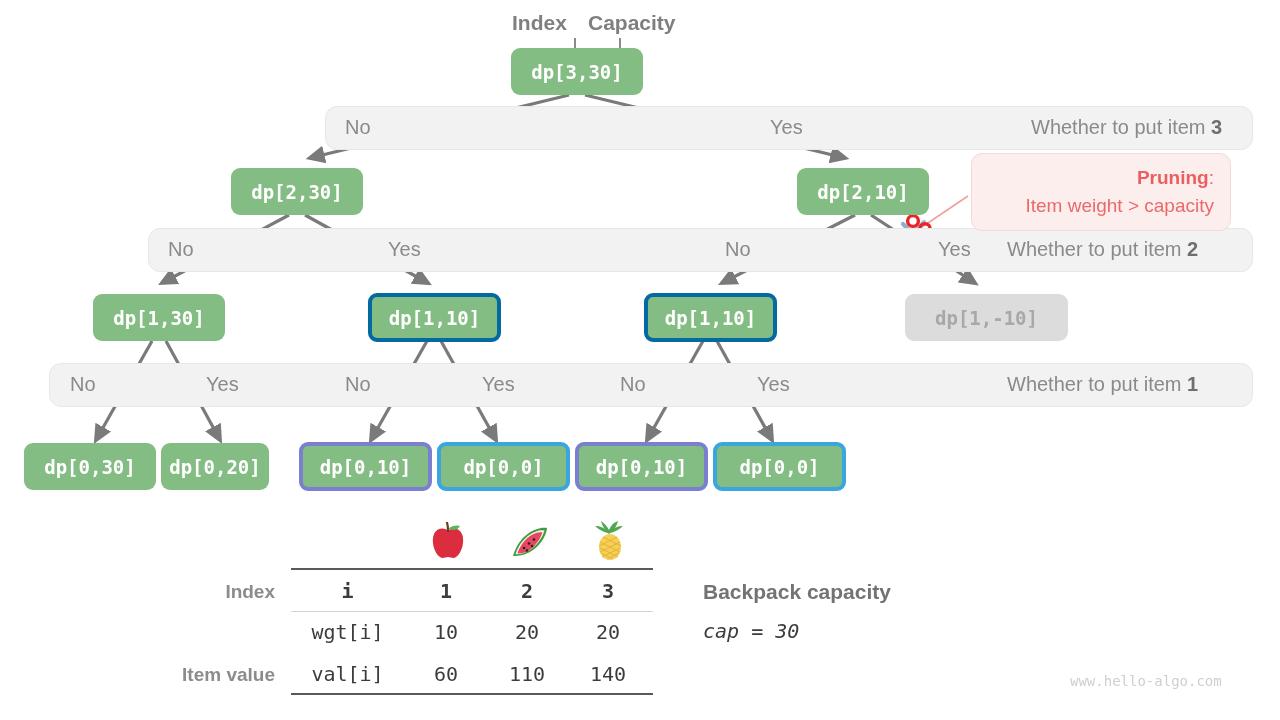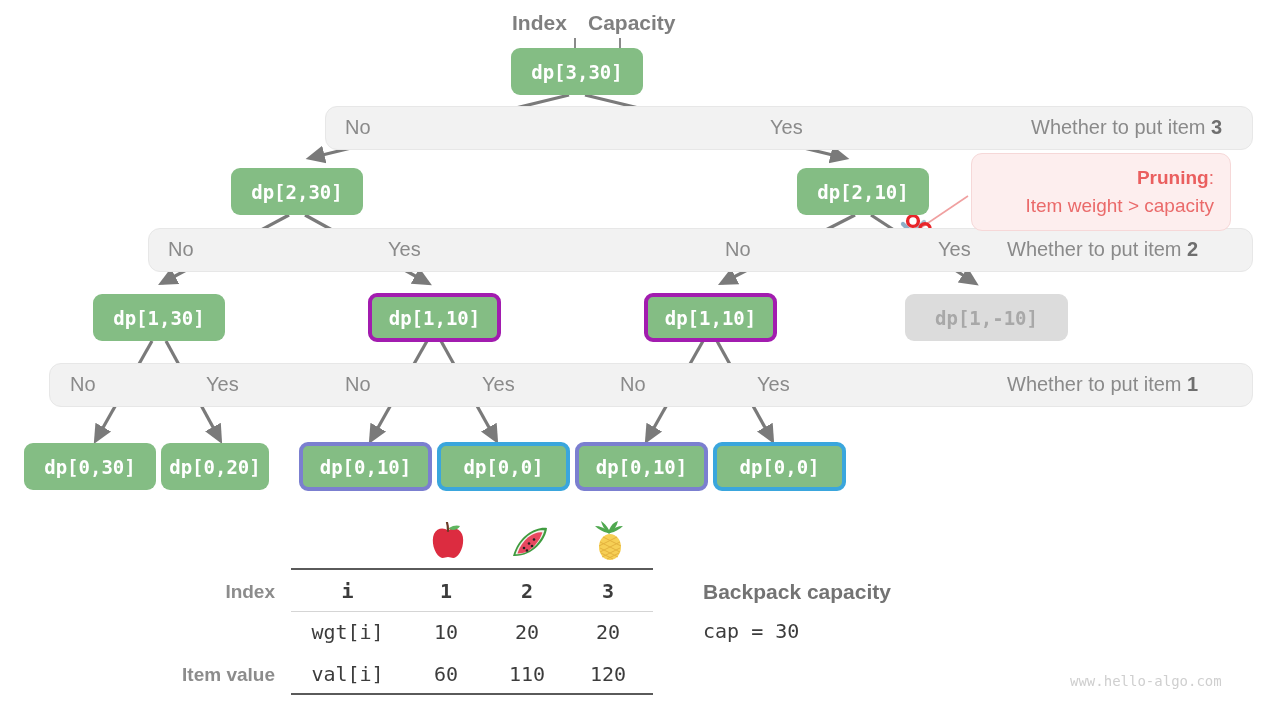--- a/index.html
+++ b/index.html
@@ -71,21 +71,21 @@
     align-items: center;
     justify-content: center;
     font-family: "DejaVu Sans Mono", monospace;
     font-size: 19px;
     font-weight: bold;
     letter-spacing: 0px;
     color: #ffffff;
     white-space: nowrap;
   }
   .node.orange {
-    border: 4px solid #a21caf;
+    border: 4px solid #0369a1;
   }
   .node.purple {
     border: 4px solid #7b7fd0;
   }
   .node.blue {
     border: 4px solid #3aa6dd;
   }
   .node.muted {
     background: #dcdcdc;
     color: #a8a8a8;
@@ -315,20 +315,20 @@
   <div class="tbl-cell hdr" style="left:413px; top:579px; width:66px;">1</div>
   <div class="tbl-cell hdr" style="left:494px; top:579px; width:66px;">2</div>
   <div class="tbl-cell hdr" style="left:575px; top:579px; width:66px;">3</div>
 
   <div class="tbl-cell" style="left:413px; top:620px; width:66px;">10</div>
   <div class="tbl-cell" style="left:494px; top:620px; width:66px;">20</div>
   <div class="tbl-cell" style="left:575px; top:620px; width:66px;">20</div>
 
   <div class="tbl-cell" style="left:413px; top:662px; width:66px;">60</div>
   <div class="tbl-cell" style="left:494px; top:662px; width:66px;">110</div>
-  <div class="tbl-cell" style="left:575px; top:662px; width:66px;">120</div>
+  <div class="tbl-cell" style="left:575px; top:662px; width:66px;">140</div>
 
   <div class="cap-label" style="left:703px; top:580px;">Backpack capacity</div>
-  <div class="cap-value" style="left:703px; top:619px;">cap = 30</div>
+  <div class="cap-value" style="left:703px; top:619px;font-style:italic;">cap = 30</div>
 
   <div class="watermark" style="left:1070px; top:673px;">www.hello-algo.com</div>
 
 </div>
 
 </body></html>

